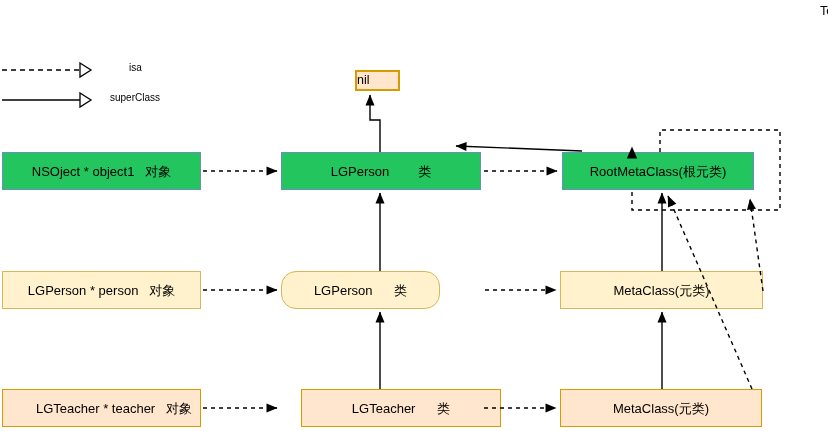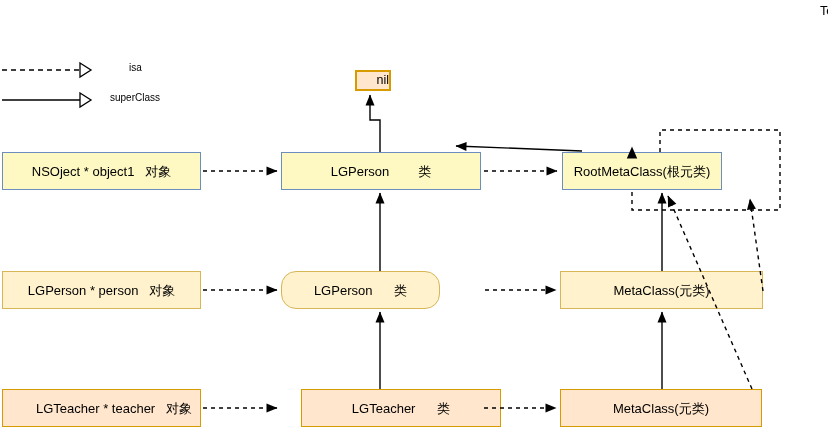--- a/index.html
+++ b/index.html
@@ -7,26 +7,26 @@
     position:relative;width:828px;height:431px;background:#ffffff;overflow:hidden;
     font-family:"Liberation Sans","DejaVu Sans",sans-serif;color:#000;
   }
   svg.layer{position:absolute;left:0;top:0;pointer-events:none;}
   #svg-behind{z-index:1;}
   #svg-front{z-index:3;}
   .node{
     position:absolute;height:38px;line-height:38px;box-sizing:border-box;
     text-align:center;font-size:13px;white-space:pre;z-index:2;
   }
-  .row-blue  {background:#fef9c3;border:1px solid #6c8ebf;}
+  .row-blue  {background:#22c55e;border:1px solid #6c8ebf;}
   .row-yellow{background:#fff2cc;border:1px solid #d6b656;}
   .row-peach {background:#ffe6cc;border:1px solid #d79b00;}
   .nil-node{
-    position:absolute;left:355px;top:70px;width:36px;height:21px;box-sizing:border-box;
-    background:#ffe6cc;border:2px solid #d79b00;text-align:right;line-height:17px;
+    position:absolute;left:355px;top:70px;width:45px;height:21px;box-sizing:border-box;
+    background:#ffe6cc;border:2px solid #d79b00;text-align:left;line-height:17px;
     font-size:12.5px;z-index:2;
   }
   .txt{position:absolute;z-index:4;white-space:nowrap;}
   .legend-label{font-size:10px;}
   #corner-label{left:792px;top:4px;font-size:12.5px;margin-left:28px;}
   #legend-isa-label{left:129px;top:62px;}
   #legend-superclass-label{left:110px;top:92px;}
   #watermark{
     left:650px;top:392px;font-size:18px;color:#b9b9b9;opacity:.8;letter-spacing:.5px;
   }
@@ -37,21 +37,21 @@
 <body>
 
 <div id="canvas">
 
   <svg id="svg-behind" class="layer" width="828" height="431">
     <polyline points="660,152 660,130 780,130 780,210 632,210 632,150" fill="none" stroke="#000" stroke-width="1.3" stroke-dasharray="4 4"></polyline>
   </svg>
 
   <div class="node row-blue" style="left:2px;top:152px;width:199px;">NSOject * object1   对象</div>
   <div class="node row-blue" style="left:281px;top:152px;width:200px;">LGPerson        类</div>
-  <div class="node row-blue" style="left:562px;top:152px;width:160px;">RootMetaClass(根元类)</div>
+  <div class="node row-blue" style="left:562px;top:152px;width:192px;">RootMetaClass(根元类)</div>
 
   <div class="node row-yellow" style="left:2px;top:271px;width:199px;">LGPerson * person   对象</div>
   <div class="node row-yellow" style="left:281px;top:271px;width:159px;border-radius:15px;">LGPerson      类</div>
   <div class="node row-yellow" style="left:560px;top:271px;width:203px;">MetaClass(元类)</div>
 
   <div class="node row-peach" style="left:2px;top:389px;width:199px;padding-left:25px;">LGTeacher * teacher   对象</div>
   <div class="node row-peach" style="left:281px;top:389px;width:200px;margin-left:20px;">LGTeacher      类</div>
   <div class="node row-peach" style="left:560px;top:389px;width:202px;">MetaClass(元类)</div>
 
   <div class="nil-node">nil</div>

